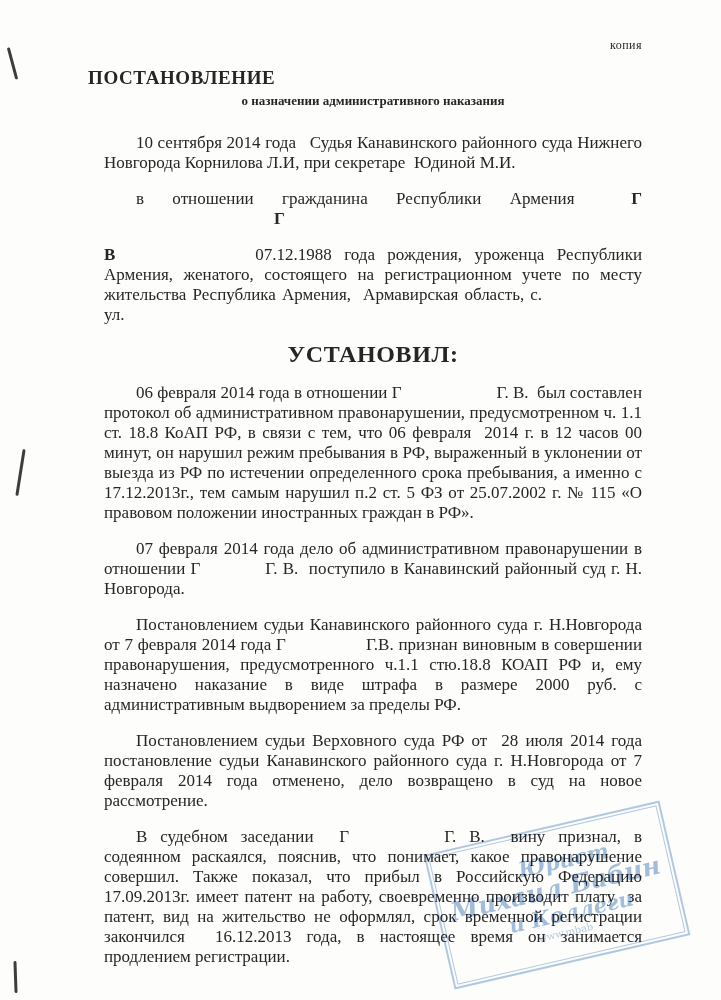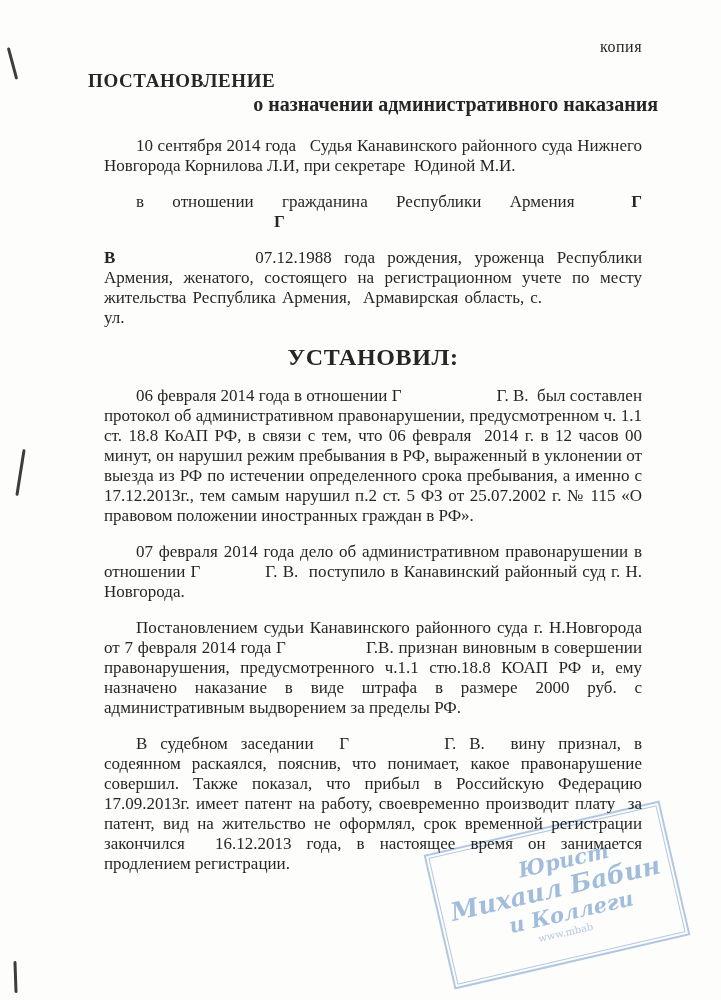--- a/index.html
+++ b/index.html
@@ -12,35 +12,35 @@
     color:#262626;
     overflow:hidden;
   }
   .text-block{
     position:absolute;
     left:88px;top:38px;width:570px;
   }
   .copy-label{
     text-align:right;
     padding-right:16px;
-    font-size:16px;
+    font-size:12px;
     letter-spacing:0.5px;
     margin:0;
   }
   .doc-title{
     font-size:19px;
     font-weight:bold;
     letter-spacing:0.6px;
     margin:13px 0 0 0;
     line-height:24px;
   }
   .doc-subtitle{
-    font-size:20px;
+    font-size:13px;
     font-weight:bold;
-    text-align:right;
+    text-align:center;
     margin:0 0 21px 0;
     line-height:22px;
   }
   .para{
     margin:16px;
     font-size:17px;
     line-height:20px;
     text-align:justify;
   }
   .indent{text-indent:32px;}
@@ -113,20 +113,21 @@
 
     <p class="para indent"><span>10 сентября 2014 года&nbsp;&nbsp;&nbsp;Судья Канавинского районного суда Нижнего Новгорода Корнилова Л.И, при секретаре&nbsp;&nbsp;Юдиной М.И.</span></p>
     <p class="para indent"><span>в отношении гражданина Республики Армения&nbsp;&nbsp;</span><span class="b">Г</span><span class="gap g170"></span><span class="b">Г</span></p>
     <p class="para"><span class="b">В</span><span class="gap g140"></span><span>07.12.1988 года рождения, уроженца Республики Армения, женатого, состоящего на регистрационном учете по месту жительства Республика Армения,&nbsp;&nbsp;Армавирская область, с.</span><span class="gap g100"></span><span>ул.</span></p>
 
     <p class="ustanovil">УСТАНОВИЛ:</p>
 
     <p class="para indent"><span>06 февраля 2014 года в отношении Г</span><span class="gap g95"></span><span>Г. В.&nbsp;&nbsp;был составлен протокол об административном правонарушении, предусмотренном ч. 1.1 ст. 18.8 КоАП РФ, в связи с тем, что 06 февраля&nbsp;&nbsp;2014 г. в 12 часов 00 минут, он нарушил режим пребывания в РФ, выраженный в уклонении от выезда из РФ по истечении определенного срока пребывания, а именно с 17.12.2013г., тем самым нарушил п.2 ст. 5 ФЗ от 25.07.2002 г. № 115 «О правовом положении иностранных граждан в РФ».</span></p>
     <p class="para indent"><span>07 февраля 2014 года дело об административном правонарушении в отношении Г</span><span class="gap g65"></span><span>Г. В.&nbsp;&nbsp;поступило в Канавинский районный суд г. Н. Новгорода.</span></p>
     <p class="para indent"><span>Постановлением судьи Канавинского районного суда г. Н.Новгорода от 7 февраля 2014 года Г</span><span class="gap g80"></span><span>Г.В. признан виновным в совершении правонарушения, предусмотренного ч.1.1 стю.18.8 КОАП РФ и, ему назначено наказание в виде штрафа в размере 2000 руб. с административным выдворением за пределы РФ.</span></p>
+    <p class="para indent"><span>Постановлением судьи Верховного суда РФ от&nbsp;&nbsp;28 июля 2014 года постановление судьи Канавинского районного суда г. Н.Новгорода от 7 февраля 2014 года отменено, дело возвращено в суд на новое рассмотрение.</span></p>
     <p class="para indent"><span>В судебном заседании&nbsp;&nbsp;Г</span><span class="gap g95"></span><span>Г. В.&nbsp;&nbsp;вину признал, в содеянном раскаялся, пояснив, что понимает, какое правонарушение совершил. Также показал, что прибыл в Российскую Федерацию 17.09.2013г. имеет патент на работу, своевременно производит плату&nbsp;&nbsp;за патент, вид на жительство не оформлял, срок временной регистрации закончился&nbsp;&nbsp;16.12.2013 года, в настоящее время он занимается продлением регистрации.</span></p>
 
   </div>
 
   <div class="stamp">
     <div class="stamp-frame"></div>
     <div class="stamp-frame-inner"></div>
     <div class="stamp-text">
       <span class="stamp-line1">Юрист</span>
       <span class="stamp-line2">Михаил Бабин</span>

